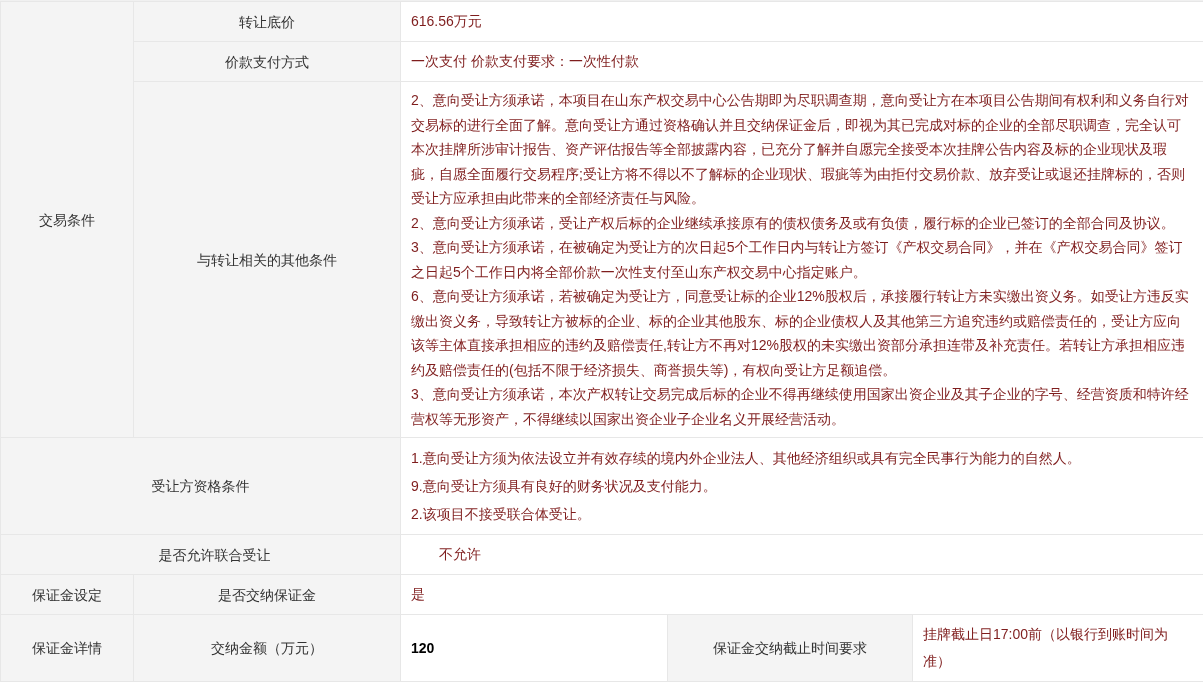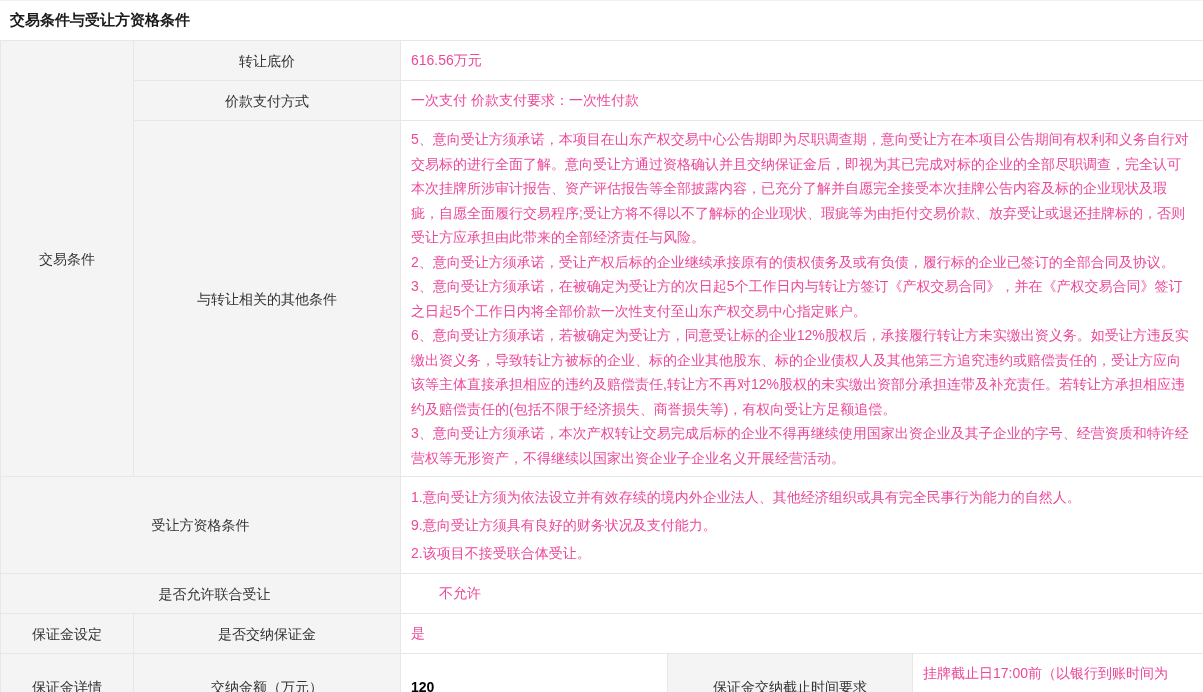--- a/index.html
+++ b/index.html
@@ -48,21 +48,21 @@
     vertical-align: middle;
     padding: 6px 10px;
     color: #333;
     line-height: 20px;
   }
   td.val {
     background: #fff;
     text-align: left;
     vertical-align: middle;
     padding: 6px 10px;
-    color: #ec4899;
+    color: #7f1d1d;
     line-height: 27px;
   }
   td.val p, td.lbl p {
     margin: 0;
     padding: 0;
   }
   td.longtext {
     line-height: 24.5px;
     padding: 5px 12px 5px 10px;
     vertical-align: middle;
@@ -80,23 +80,20 @@
   tr.r4 td { height: 88px; }
   tr.r5 td { height: 34px; padding-left: 38px; }
   tr.r6 td { height: 36px; }
   tr.r7 td { height: 64px; }
 </style>
 </head>
 <body>
 
 <div class="page">
 
-  <div class="title-bar">
-    <span class="title-text">交易条件与受让方资格条件</span>
-  </div>
 
   <table class="cond-table">
     <colgroup>
       <col style="width:133px">
       <col style="width:267px">
       <col style="width:267px">
       <col style="width:245px">
       <col style="width:291px">
     </colgroup>
     <tbody>
@@ -107,21 +104,21 @@
       </tr>
 
       <tr class="r2">
         <td class="lbl">价款支付方式</td>
         <td class="val" colspan="3">一次支付 价款支付要求：一次性付款</td>
       </tr>
 
       <tr class="r3">
         <td class="lbl">与转让相关的其他条件</td>
         <td class="val longtext" colspan="3">
-          <p>5、意向受让方须承诺，本项目在山东产权交易中心公告期即为尽职调查期，意向受让方在本项目公告期间有权利和义务自行对交易标的进行全面了解。意向受让方通过资格确认并且交纳保证金后，即视为其已完成对标的企业的全部尽职调查，完全认可本次挂牌所涉审计报告、资产评估报告等全部披露内容，已充分了解并自愿完全接受本次挂牌公告内容及标的企业现状及瑕疵，自愿全面履行交易程序;受让方将不得以不了解标的企业现状、瑕疵等为由拒付交易价款、放弃受让或退还挂牌标的，否则受让方应承担由此带来的全部经济责任与风险。</p>
+          <p>2、意向受让方须承诺，本项目在山东产权交易中心公告期即为尽职调查期，意向受让方在本项目公告期间有权利和义务自行对交易标的进行全面了解。意向受让方通过资格确认并且交纳保证金后，即视为其已完成对标的企业的全部尽职调查，完全认可本次挂牌所涉审计报告、资产评估报告等全部披露内容，已充分了解并自愿完全接受本次挂牌公告内容及标的企业现状及瑕疵，自愿全面履行交易程序;受让方将不得以不了解标的企业现状、瑕疵等为由拒付交易价款、放弃受让或退还挂牌标的，否则受让方应承担由此带来的全部经济责任与风险。</p>
           <p>2、意向受让方须承诺，受让产权后标的企业继续承接原有的债权债务及或有负债，履行标的企业已签订的全部合同及协议。</p>
           <p>3、意向受让方须承诺，在被确定为受让方的次日起5个工作日内与转让方签订《产权交易合同》，并在《产权交易合同》签订之日起5个工作日内将全部价款一次性支付至山东产权交易中心指定账户。</p>
           <p>6、意向受让方须承诺，若被确定为受让方，同意受让标的企业12%股权后，承接履行转让方未实缴出资义务。如受让方违反实缴出资义务，导致转让方被标的企业、标的企业其他股东、标的企业债权人及其他第三方追究违约或赔偿责任的，受让方应向该等主体直接承担相应的违约及赔偿责任,转让方不再对12%股权的未实缴出资部分承担连带及补充责任。若转让方承担相应违约及赔偿责任的(包括不限于经济损失、商誉损失等)，有权向受让方足额追偿。</p>
           <p>3、意向受让方须承诺，本次产权转让交易完成后标的企业不得再继续使用国家出资企业及其子企业的字号、经营资质和特许经营权等无形资产，不得继续以国家出资企业子企业名义开展经营活动。</p>
         </td>
       </tr>
 
       <tr class="r4">
         <td class="lbl" colspan="2">受让方资格条件</td>
         <td class="val quals" colspan="3">

